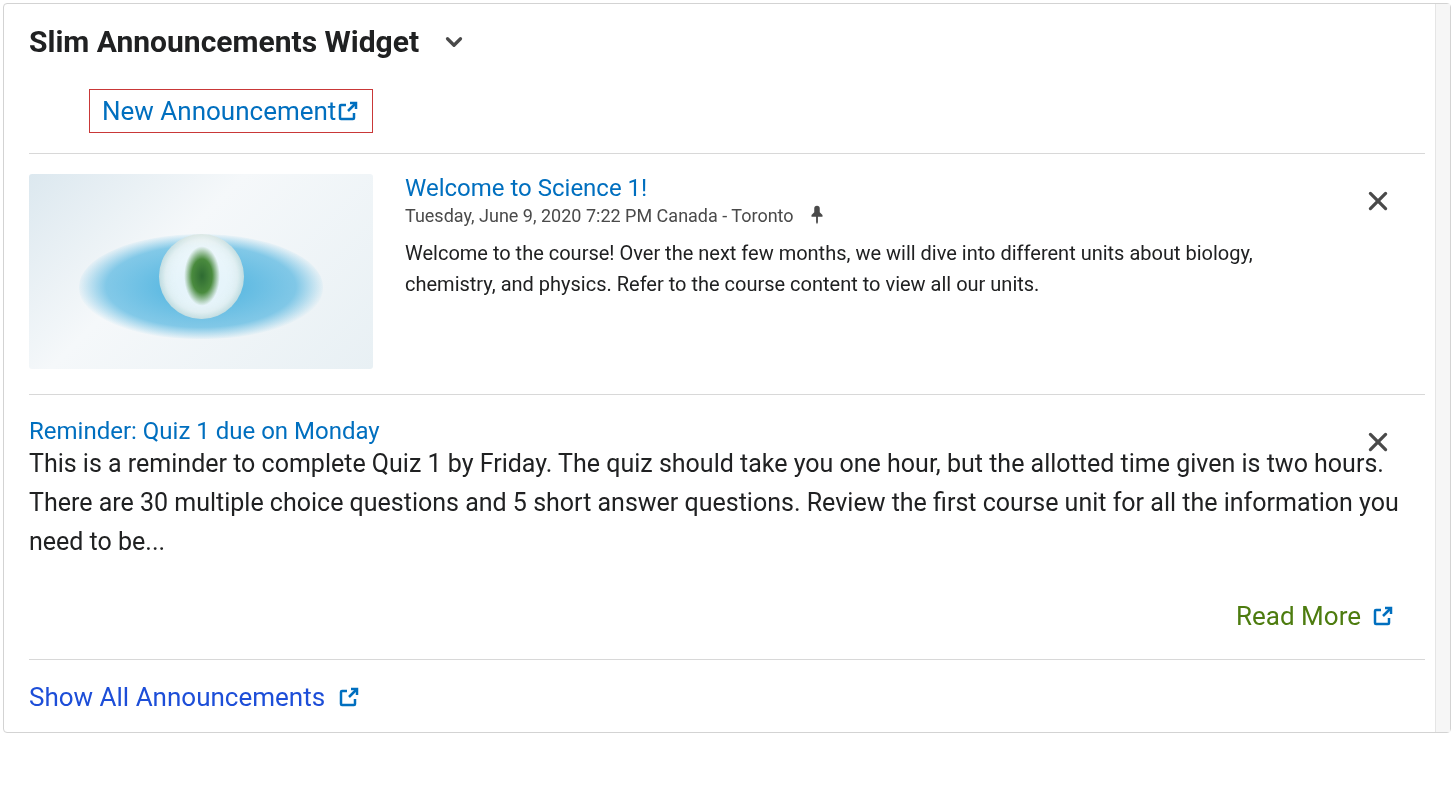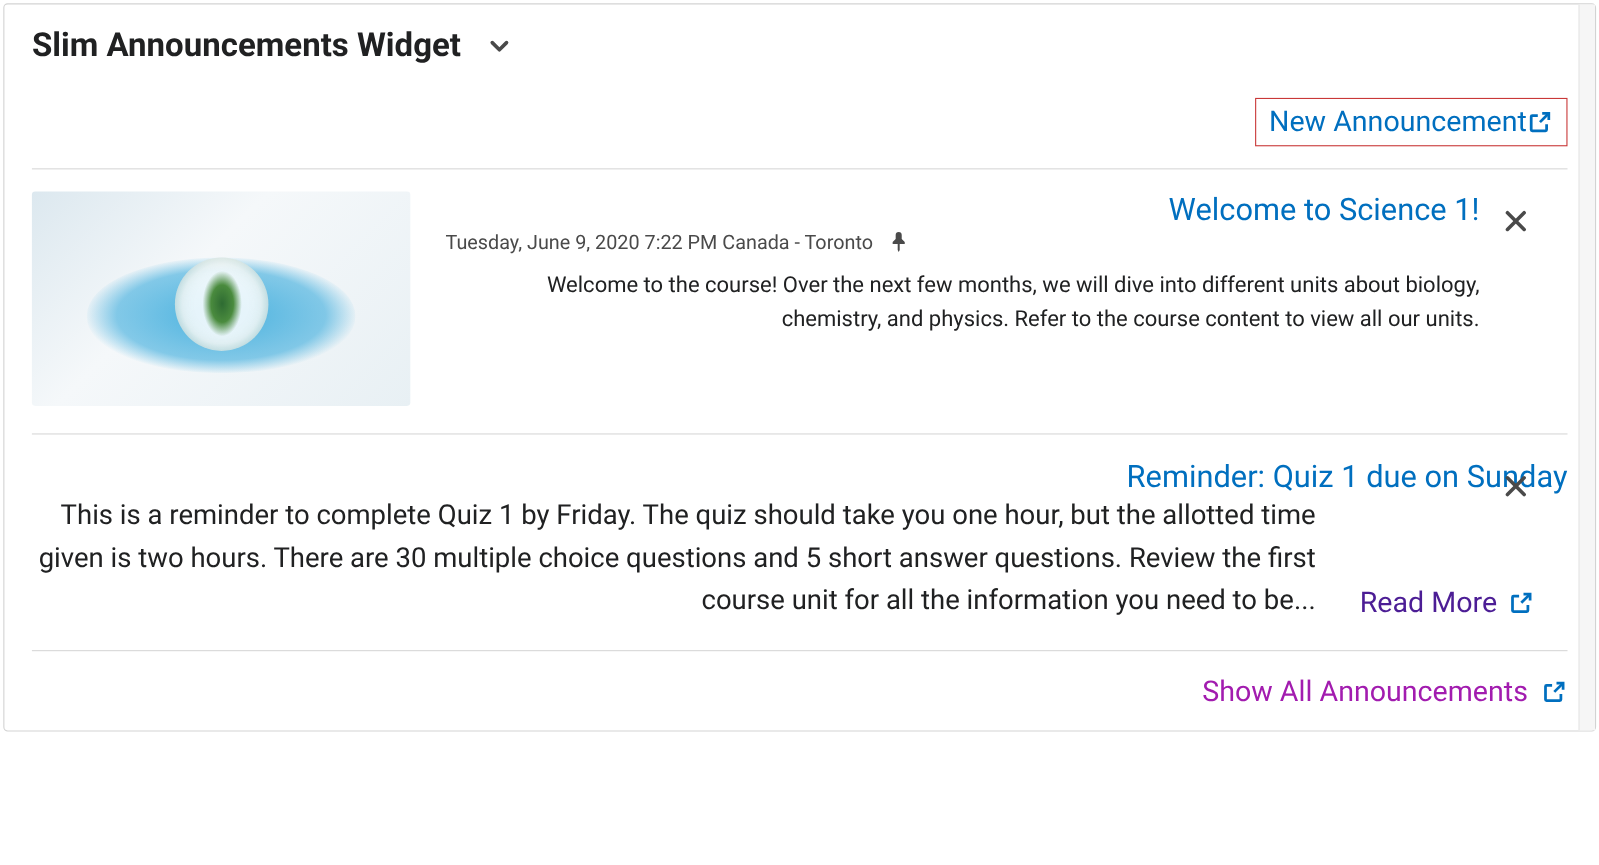--- a/index.html
+++ b/index.html
@@ -8,21 +8,20 @@
       background: #fff;
       width: 1454px;
       height: 786px;
     }
     .widget-container {
       border: 1px solid #d3d3d3;
       border-radius: 4px;
       padding: 20px 25px 20px 25px;
       margin: 3px;
       position: relative;
-      text-align: right;
     }
     .widget-header {
       display: flex;
       align-items: center;
       gap: 18px;
       margin-bottom: 30px;
     }
     .widget-title {
       font-size: 30px;
       font-weight: 700;
@@ -108,21 +107,21 @@
       z-index: 2;
       background: radial-gradient(ellipse, #2e6b32 0%, #4a8b3e 40%, transparent 70%);
       filter: blur(0.5px);
     }
     .announcement-content {
       flex: 1;
       padding-right: 80px;
     }
     .announcement-title {
       color: #006fbf;
-      font-size: 28px;
+      font-size: 24px;
       font-weight: 400;
       margin-bottom: 8px;
       cursor: pointer;
     }
     .announcement-date-row {
       display: flex;
       align-items: center;
       gap: 12px;
       margin-bottom: 10px;
     }
@@ -142,44 +141,45 @@
       background: none;
       border: none;
       cursor: pointer;
       padding: 4px;
     }
     .read-more-row {
       display: flex;
       justify-content: space-between;
       align-items: flex-end;
       gap: 40px;
+      flex-direction: column;
     }
     .body-truncated {
       flex: 1;
       color: #202122;
       font-size: 25px;
       line-height: 1.55;
     }
     .read-more-link {
-      color: #4c1d95;
+      color: #4d7c0f;
       font-size: 26px;
       display: inline-flex;
       align-items: center;
       gap: 10px;
       cursor: pointer;
       white-space: nowrap;
       padding-bottom: 3px;
       padding-right: 30px;
     }
     .footer-row {
       padding-top: 22px;
       margin-left: 0;
     }
     .show-all-link {
-      color: #a21caf;
+      color: #1d4ed8;
       font-size: 26px;
       display: inline-flex;
       align-items: center;
       gap: 12px;
       cursor: pointer;
     }
     .right-scrollbar-gutter {
       position: absolute;
       top: 0;
       right: 0;
@@ -242,21 +242,21 @@
         <span class="close-x">
           <svg width="26" height="26" viewBox="0 0 24 24" fill="none" stroke="#4a4a4a" stroke-width="3" stroke-linecap="round">
               <line x1="5" y1="5" x2="19" y2="19"></line>
               <line x1="19" y1="5" x2="5" y2="19"></line>
             </svg>
         </span>
       </button>
     </div>
 
     <div class="announcement-item">
-      <a class="announcement-title">Reminder: Quiz 1 due on Sunday</a>
+      <a class="announcement-title">Reminder: Quiz 1 due on Monday</a>
       <div class="read-more-row">
         <div class="body-truncated">This is a reminder to complete Quiz 1 by Friday. The quiz should take you one hour, but the allotted time given is two hours. There are 30 multiple choice questions and 5 short answer questions. Review the first course unit for all the information you need to be...</div>
         <a class="read-more-link">
           <span>Read More</span>
           <span class="popout-icon">
             <svg width="24" height="24" viewBox="0 0 24 24" fill="none" stroke="#006fbf" stroke-width="2.5">
                 <path d="M14 4h6v6"></path>
                 <path d="M20 4l-8 8"></path>
                 <path d="M18 14v5a1 1 0 0 1-1 1H5a1 1 0 0 1-1-1V7a1 1 0 0 1 1-1h5"></path>
               </svg>

